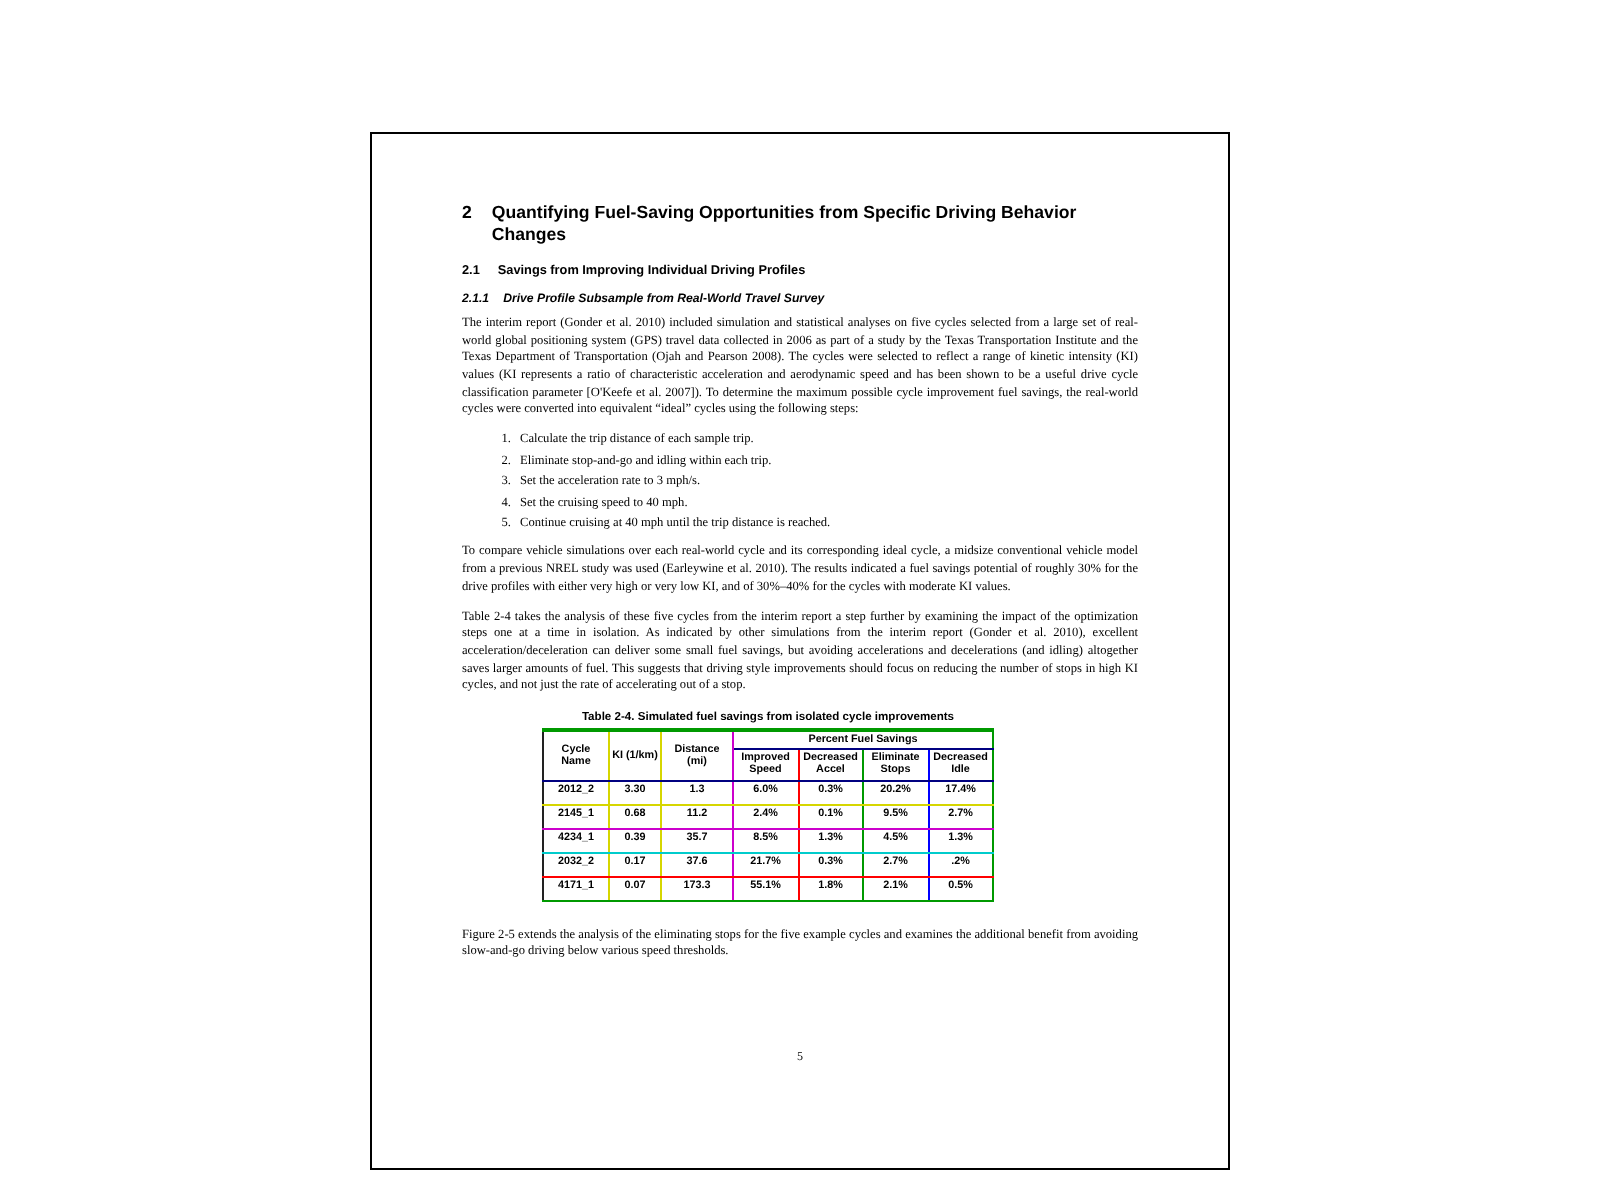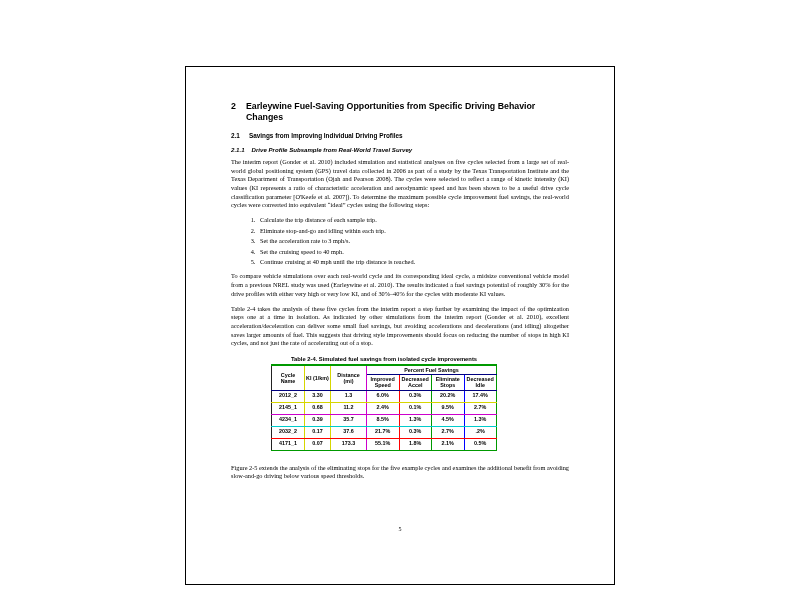--- a/index.html
+++ b/index.html
@@ -56,21 +56,21 @@
     font-size:6px;font-family:"Liberation Serif", serif;
   }
 </style>
 </head>
 <body>
 
 <div class="doc-page">
 
   <div class="h1">
     <span>2</span>
-    <span>Earleywine Fuel-Saving Opportunities from Specific Driving Behavior Changes</span>
+    <span>Quantifying Fuel-Saving Opportunities from Specific Driving Behavior Changes</span>
   </div>
 
   <div class="h2">
     <span>2.1</span>
     <span>Savings from Improving Individual Driving Profiles</span>
   </div>
 
   <div class="h3">
     <span>2.1.1</span>
     <span>Drive Profile Subsample from Real-World Travel Survey</span>

